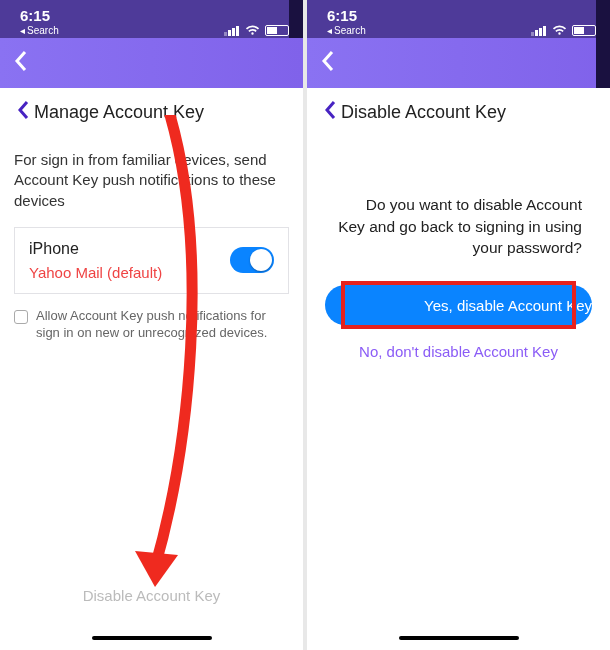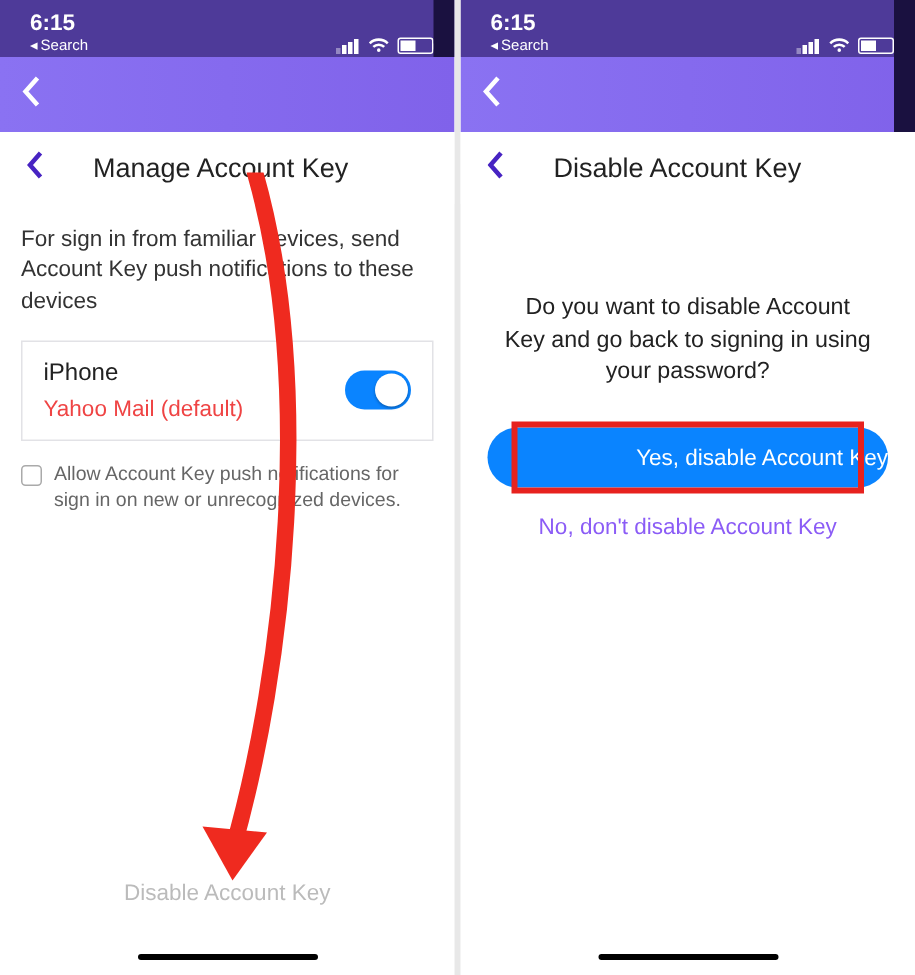--- a/index.html
+++ b/index.html
@@ -18,37 +18,37 @@
   .signal-icon span:nth-child(1){left:0;height:4px;opacity:.4;}
   .signal-icon span:nth-child(2){left:4px;height:6px;}
   .signal-icon span:nth-child(3){left:8px;height:8px;}
   .signal-icon span:nth-child(4){left:12px;height:10px;}
   .wifi-icon svg{width:15px;height:11px;display:block;}
   .battery-icon { width:24px; height:11px; border:1px solid #fff; border-radius:2px; position:relative;}
   .battery-icon::after{content:'';position:absolute;right:-3px;top:3px;width:2px;height:4px;background:#fff;border-radius:0 1px 1px 0;}
   .battery-fill{position:absolute;left:1px;top:1px;bottom:1px;width:45%;background:#fff;}
   .navbar { height:50px; background: linear-gradient(to right,#8a72f2,#8062ea); display:flex; align-items:center; padding-left:14px;}
   .navbar .back svg{width:14px;height:22px;stroke:#fff;stroke-width:3;fill:none;}
-  .subheader { height:48px; display:flex; align-items:center; padding-left:18px; gap:32px; background:#fff;}
+  .subheader { height:48px; display:flex; align-items:center; padding-left:18px; gap:4px; background:#fff;}
   .subheader .back2 svg{width:12px;height:20px;stroke:#4723c2;stroke-width:3;fill:none;}
   .subheader .title{font-size:18px; color:#222; font-weight:400;}
   .body-area { padding: 14px 14px 0 14px; color:#333;}
   .intro-text { font-size:15px; line-height:1.35; color:#333; }
   .device-card { margin-top:16px; border:1px solid #e2e2e6; padding:12px 14px; display:flex; justify-content:space-between; align-items:center;}
   .device-texts{display:flex;flex-direction:column;gap:6px;}
   .device-name{font-size:16px;color:#222;}
   .device-sub{font-size:15px;color:#ef4444;}
   .toggle{width:44px;height:26px;border-radius:13px;background:#0a84ff;position:relative;cursor:pointer;}
   .toggle::after{content:'';position:absolute;right:2px;top:2px;width:22px;height:22px;background:#fff;border-radius:50%;box-shadow:0 1px 2px rgba(0,0,0,.3);}
   .allow-row{display:flex;align-items:flex-start;gap:8px;margin-top:14px;font-size:13px;color:#666;line-height:1.3;}
   .checkbox{width:14px;height:14px;border:1px solid #aaa;border-radius:3px;flex-shrink:0;margin-top:2px;cursor:pointer;}
   .bottom-link{position:absolute;bottom:46px;left:0;right:0;text-align:center;font-size:15px;color:#bbb;cursor:pointer;}
   .home-indicator{position:absolute;bottom:10px;left:50%;transform:translateX(-50%);width:120px;height:4px;background:#000;border-radius:3px;}
   
-  .question-area{padding:58px 28px 0 28px;text-align:center;}
+  .question-area{padding:58px 28px 0 28px;text-align:right;}
   .question-text{font-size:15.5px;color:#222;line-height:1.4;}
   .btn-primary{margin:26px 18px 0 18px;height:40px;border-radius:20px;background:#0a84ff;color:#fff;font-size:15px;display:flex;align-items:center;justify-content:flex-end;cursor:pointer;position:relative;}
   .red-box{position:absolute;left:16px;right:16px;top:-4px;bottom:-4px;border:4px solid #e7221e; pointer-events:none;}
   .btn-secondary{margin-top:18px;text-align:center;color:#8b5cf6;font-size:15px;cursor:pointer;}
   
   .arrow-svg{position:absolute;top:115px;left:40px;width:200px;height:500px;pointer-events:none;}
   .phone-edge-right{position:absolute;right:0;top:0;width:14px;height:88px;background:#1a1140;}
   .right-notch{position:absolute;right:0;top:0;width:14px;height:38px;background:#1a1140;}
 </style>
 </head>

